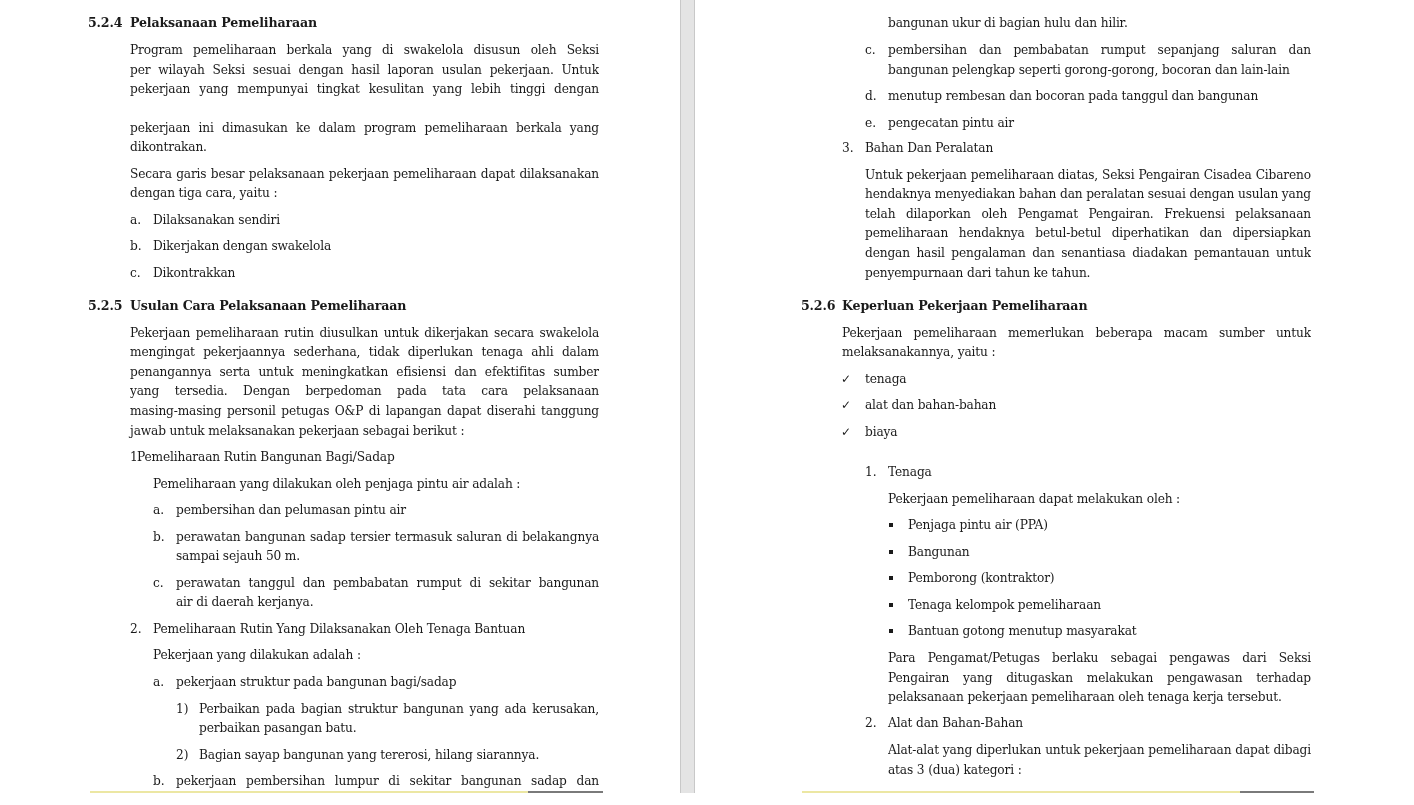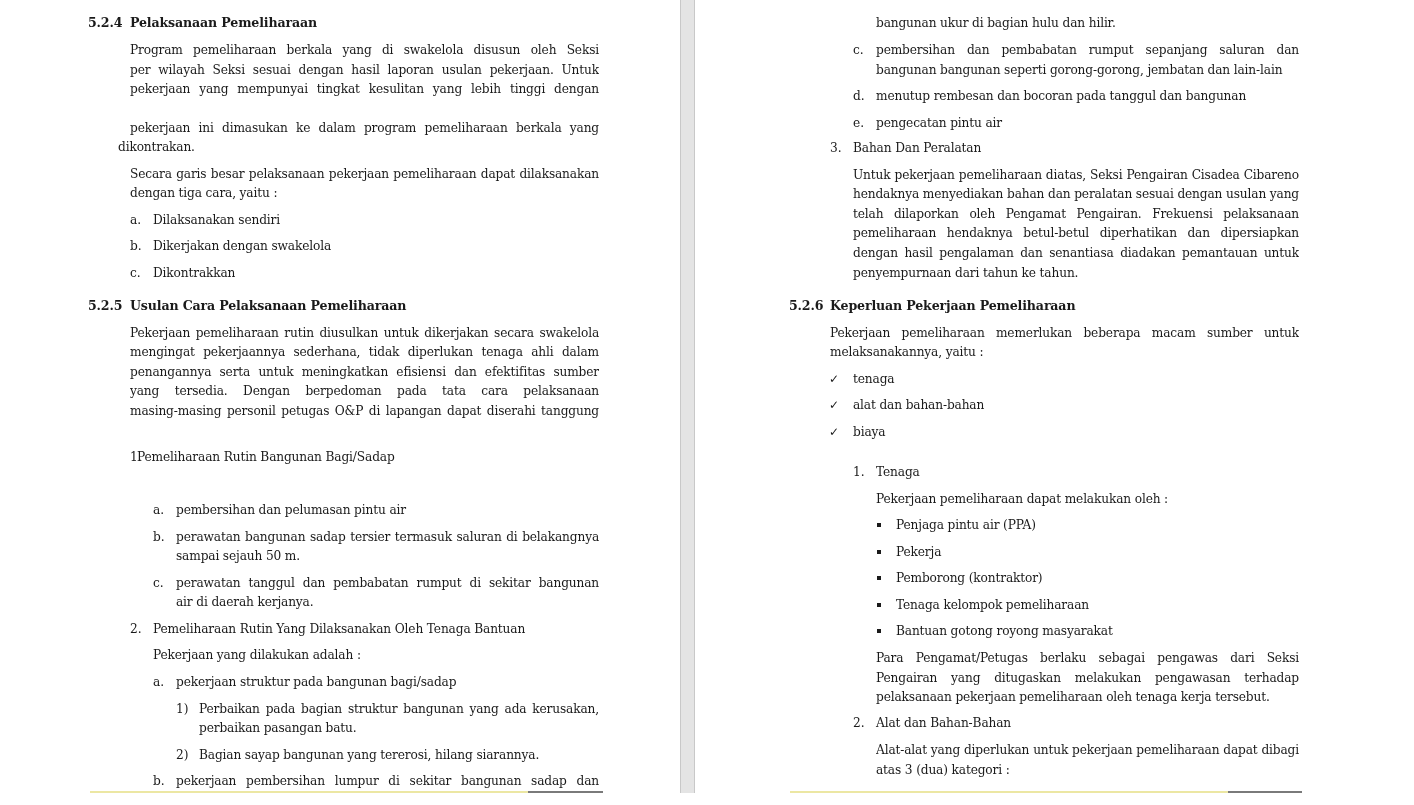--- a/index.html
+++ b/index.html
@@ -37,43 +37,45 @@
 
 <div class="page" id="page-left">
 
   <span class="ln h" style="left:88px;top:15px">5.2.4</span>
   <span class="ln h" style="left:130px;top:15px">Pelaksanaan Pemeliharaan</span>
 
   <div class="ln just" style="left:130px;top:42px;width:469px">Program pemeliharaan berkala yang di swakelola disusun oleh Seksi Pengairan</div>
   <div class="ln just" style="left:130px;top:62px;width:469px">per wilayah Seksi sesuai dengan hasil laporan usulan pekerjaan. Untuk</div>
   <div class="ln just" style="left:130px;top:81px;width:469px">pekerjaan yang mempunyai tingkat kesulitan yang lebih tinggi  dengan volume</div>
   <div class="ln just" style="left:130px;top:120px;width:469px">pekerjaan ini dimasukan ke dalam program pemeliharaan berkala yang</div>
-  <span class="ln" style="left:118px;top:139px">dikontrakan.</span>
+  <span class="ln" style="left:130px;top:139px">dikontrakan.</span>
 
   <div class="ln just" style="left:130px;top:166px;width:469px">Secara garis besar pelaksanaan pekerjaan pemeliharaan dapat dilaksanakan</div>
   <span class="ln" style="left:130px;top:185px">dengan tiga cara, yaitu :</span>
 
   <span class="mk" style="left:130px;top:212px">a.</span>
   <span class="ln" style="left:153px;top:212px">Dilaksanakan sendiri</span>
   <span class="mk" style="left:130px;top:238px">b.</span>
   <span class="ln" style="left:153px;top:238px">Dikerjakan dengan swakelola</span>
   <span class="mk" style="left:130px;top:265px">c.</span>
   <span class="ln" style="left:153px;top:265px">Dikontrakkan</span>
 
   <span class="ln h" style="left:88px;top:298px">5.2.5</span>
   <span class="ln h" style="left:130px;top:298px">Usulan Cara Pelaksanaan Pemeliharaan</span>
 
   <div class="ln just" style="left:130px;top:344px;width:469px">mengingat pekerjaannya sederhana, tidak diperlukan tenaga ahli dalam</div>
   <div class="ln just" style="left:130px;top:325px;width:469px">Pekerjaan pemeliharaan rutin diusulkan untuk dikerjakan secara swakelola</div>
   <div class="ln just" style="left:130px;top:364px;width:469px">penangannya serta untuk meningkatkan efisiensi dan efektifitas sumber daya</div>
   <div class="ln just" style="left:130px;top:383px;width:469px">yang tersedia. Dengan berpedoman pada tata cara pelaksanaan pemeliharaan,</div>
   <div class="ln just" style="left:130px;top:403px;width:469px">masing-masing personil petugas O&amp;P di lapangan dapat diserahi tanggung</div>
+  <span class="ln" style="left:130px;top:423px">jawab untuk melaksanakan pekerjaan sebagai berikut :</span>
 
   <span class="mk" style="left:130px;top:449px">1.</span>
   <span class="ln" style="left:137px;top:449px">Pemeliharaan Rutin Bangunan Bagi/Sadap</span>
+  <span class="ln" style="left:153px;top:476px">Pemeliharaan yang dilakukan oleh penjaga pintu air adalah :</span>
 
   <span class="mk" style="left:153px;top:502px">a.</span>
   <span class="ln" style="left:176px;top:502px">pembersihan dan pelumasan pintu air</span>
 
   <span class="mk" style="left:153px;top:529px">b.</span>
   <div class="ln just" style="left:176px;top:529px;width:423px">perawatan bangunan sadap tersier termasuk saluran di belakangnya</div>
   <span class="ln" style="left:176px;top:548px">sampai sejauh 50 m.</span>
 
   <span class="mk" style="left:153px;top:575px">c.</span>
   <div class="ln just" style="left:176px;top:575px;width:423px">perawatan tanggul dan pembabatan rumput di sekitar bangunan pintu</div>
@@ -97,26 +99,26 @@
   <div class="ln just" style="left:176px;top:773px;width:423px">pekerjaan pembersihan lumpur di sekitar bangunan sadap dan</div>
 
   <div class="footer-line fl-yellow" style="left:90px;top:791px;width:438px"></div>
   <div class="footer-line fl-gray" style="left:528px;top:791px;width:75px"></div>
 </div>
 
 <div class="divider"></div>
 
 <div class="page" id="page-right" style="left:696px">
 </div>
-<div id="rp" style="position:absolute;left:0;top:0;width:1148px;height:805px;pointer-events:none">
+<div id="rp" style="position:absolute;left:12px;top:0;width:1148px;height:805px;pointer-events:none">
   <span class="ln" style="left:876px;top:15px">bangunan ukur di bagian hulu dan hilir.</span>
 
   <span class="mk" style="left:853px;top:42px">c.</span>
   <div class="ln just" style="left:876px;top:42px;width:423px">pembersihan dan pembabatan rumput sepanjang saluran dan</div>
-  <span class="ln" style="left:876px;top:62px">bangunan bangunan seperti gorong-gorong, jembatan dan lain-lain</span>
+  <span class="ln" style="left:876px;top:62px">bangunan pelengkap seperti gorong-gorong, bocoran dan lain-lain</span>
 
   <span class="mk" style="left:853px;top:88px">d.</span>
   <span class="ln" style="left:876px;top:88px">menutup rembesan dan bocoran pada tanggul dan bangunan</span>
 
   <span class="mk" style="left:853px;top:115px">e.</span>
   <span class="ln" style="left:876px;top:115px">pengecatan pintu air</span>
 
   <span class="mk" style="left:830px;top:140px">3.</span>
   <span class="ln" style="left:853px;top:140px">Bahan Dan Peralatan</span>
 
@@ -140,27 +142,27 @@
   <span class="check" style="left:829px;top:424px">✓</span>
   <span class="ln" style="left:853px;top:424px">biaya</span>
 
   <span class="mk" style="left:853px;top:464px">1.</span>
   <span class="ln" style="left:876px;top:464px">Tenaga</span>
   <span class="ln" style="left:876px;top:491px">Pekerjaan pemeliharaan dapat melakukan oleh :</span>
 
   <span class="bullet-sq" style="left:877px;top:523px"></span>
   <span class="ln" style="left:896px;top:517px">Penjaga pintu air (PPA)</span>
   <span class="bullet-sq" style="left:877px;top:550px"></span>
-  <span class="ln" style="left:896px;top:544px">Pekerja</span>
+  <span class="ln" style="left:896px;top:544px">Bangunan</span>
   <span class="bullet-sq" style="left:877px;top:576px"></span>
   <span class="ln" style="left:896px;top:570px">Pemborong (kontraktor)</span>
   <span class="bullet-sq" style="left:877px;top:603px"></span>
   <span class="ln" style="left:896px;top:597px">Tenaga kelompok pemeliharaan</span>
   <span class="bullet-sq" style="left:877px;top:629px"></span>
-  <span class="ln" style="left:896px;top:623px">Bantuan gotong royong masyarakat</span>
+  <span class="ln" style="left:896px;top:623px">Bantuan gotong menutup masyarakat</span>
 
   <div class="ln just" style="left:876px;top:650px;width:423px">Para Pengamat/Petugas berlaku sebagai pengawas dari Seksi</div>
   <div class="ln just" style="left:876px;top:670px;width:423px">Pengairan yang ditugaskan melakukan pengawasan terhadap</div>
   <span class="ln" style="left:876px;top:689px">pelaksanaan pekerjaan pemeliharaan oleh tenaga kerja tersebut.</span>
 
   <span class="mk" style="left:853px;top:715px">2.</span>
   <span class="ln" style="left:876px;top:715px">Alat dan Bahan-Bahan</span>
 
   <div class="ln just" style="left:876px;top:742px;width:423px">Alat-alat yang diperlukan untuk pekerjaan pemeliharaan dapat dibagi</div>
   <span class="ln" style="left:876px;top:762px">atas 3 (dua) kategori :</span>

